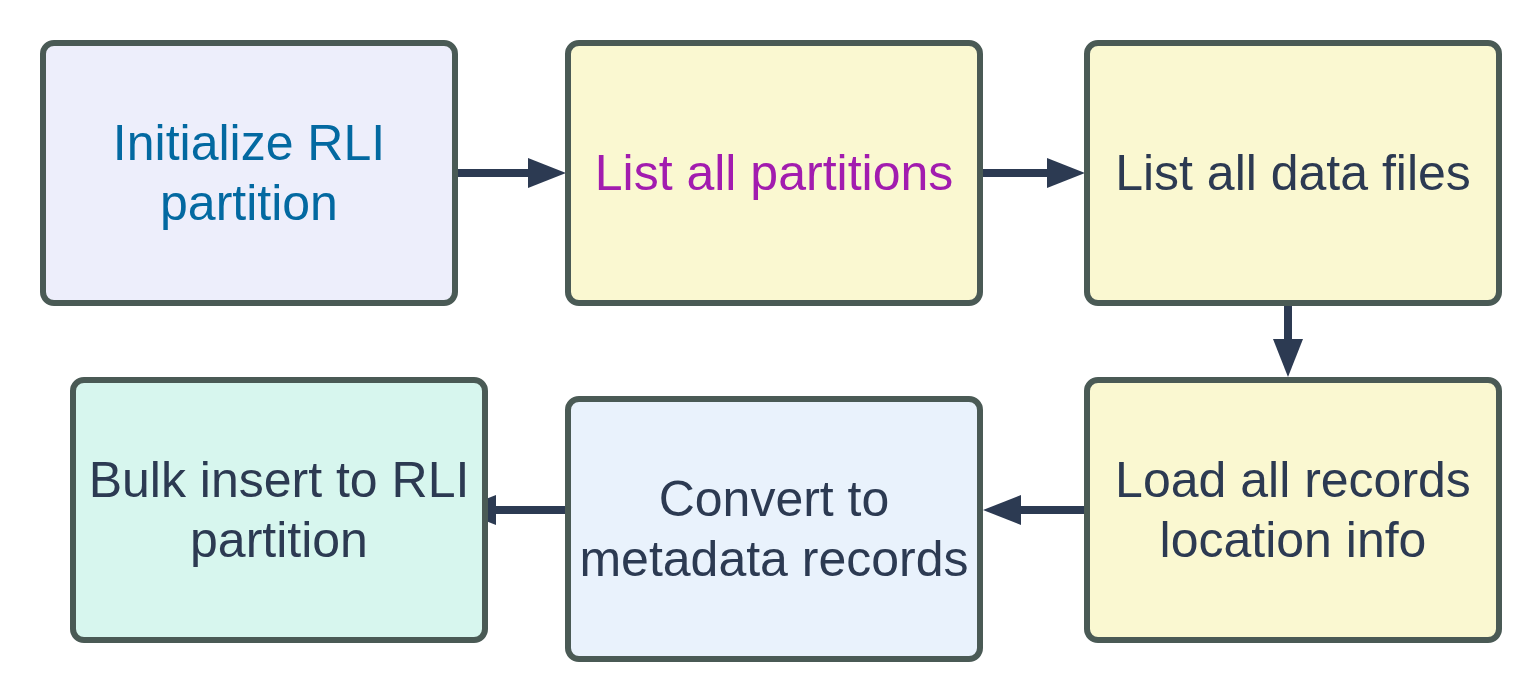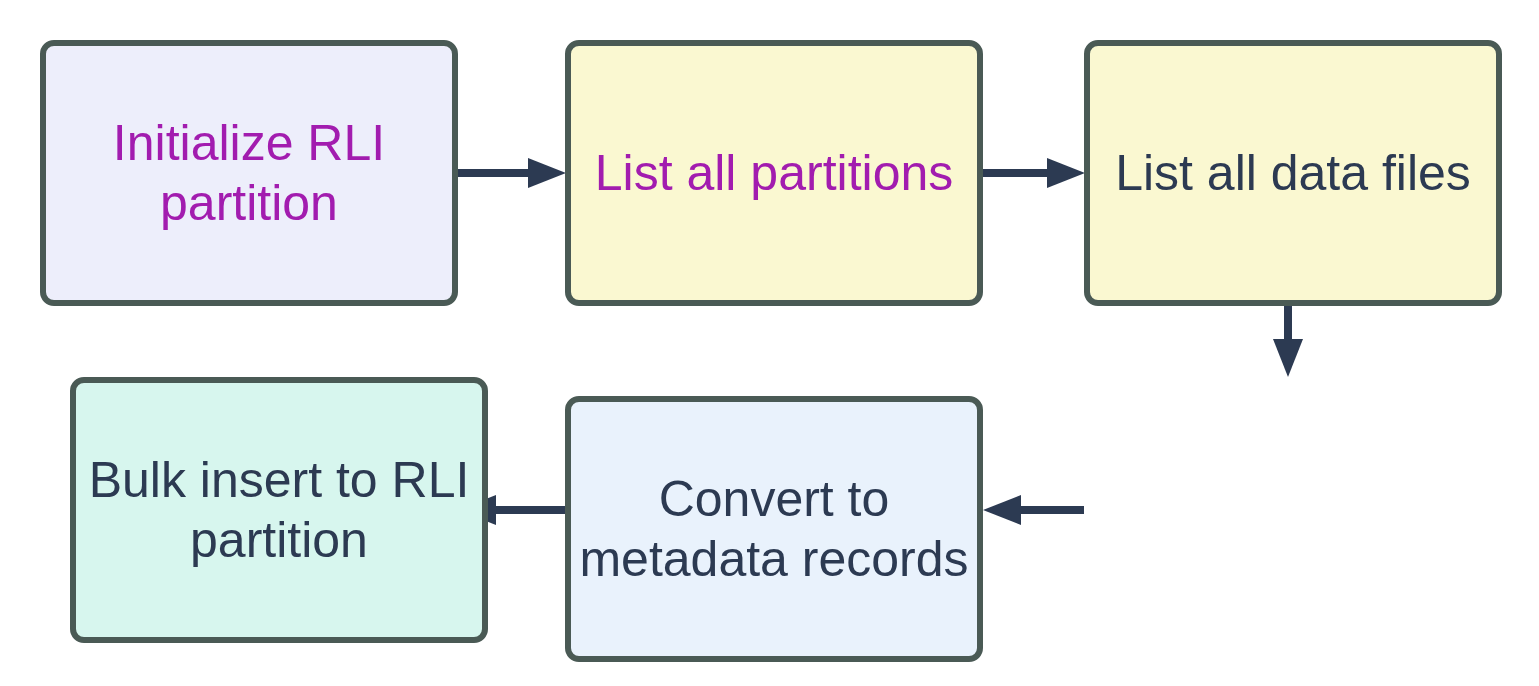--- a/index.html
+++ b/index.html
@@ -76,32 +76,35 @@
     <g>
       <line x1="1084" y1="510" x2="1017" y2="510"></line>
       <polygon points="983,510 1021,495 1021,525"></polygon>
     </g>
     <g>
       <line x1="565" y1="510" x2="495" y2="510"></line>
       <polygon points="458,510 496,495 496,525"></polygon>
     </g>
   </svg>
 
-  <div class="node n1" style="background-color: rgb(237, 238, 251); border-color: rgb(74, 90, 85); color: #a21caf;">
+  <div class="node n1" style="background-color: rgb(237, 238, 251); border-color: rgb(74, 90, 85); color: #0369a1;">
     <span>Initialize RLI partition</span>
   </div>
 
   <div class="node n2" style="background-color: rgb(250, 248, 209); border-color: rgb(74, 90, 85); color: #a21caf;">
     <span>List all partitions</span>
   </div>
 
   <div class="node n3" style="background-color: rgb(250, 248, 209); border-color: rgb(74, 90, 85); color: rgb(44, 58, 82);">
     <span>List all data files</span>
   </div>
 
+  <div class="node n4" style="background-color: rgb(250, 248, 209); border-color: rgb(74, 90, 85); color: rgb(44, 58, 82);">
+    <span>Load all records location info</span>
+  </div>
 
   <div class="node n5" style="background-color: rgb(233, 242, 252); border-color: rgb(74, 90, 85); color: rgb(44, 58, 82); margin-top: 19px;">
     <span>Convert to metadata records</span>
   </div>
 
   <div class="node n6" style="background-color: rgb(215, 246, 238); border-color: rgb(74, 90, 85); color: rgb(44, 58, 82);">
     <span>Bulk insert to RLI partition</span>
   </div>
 
 </div>

